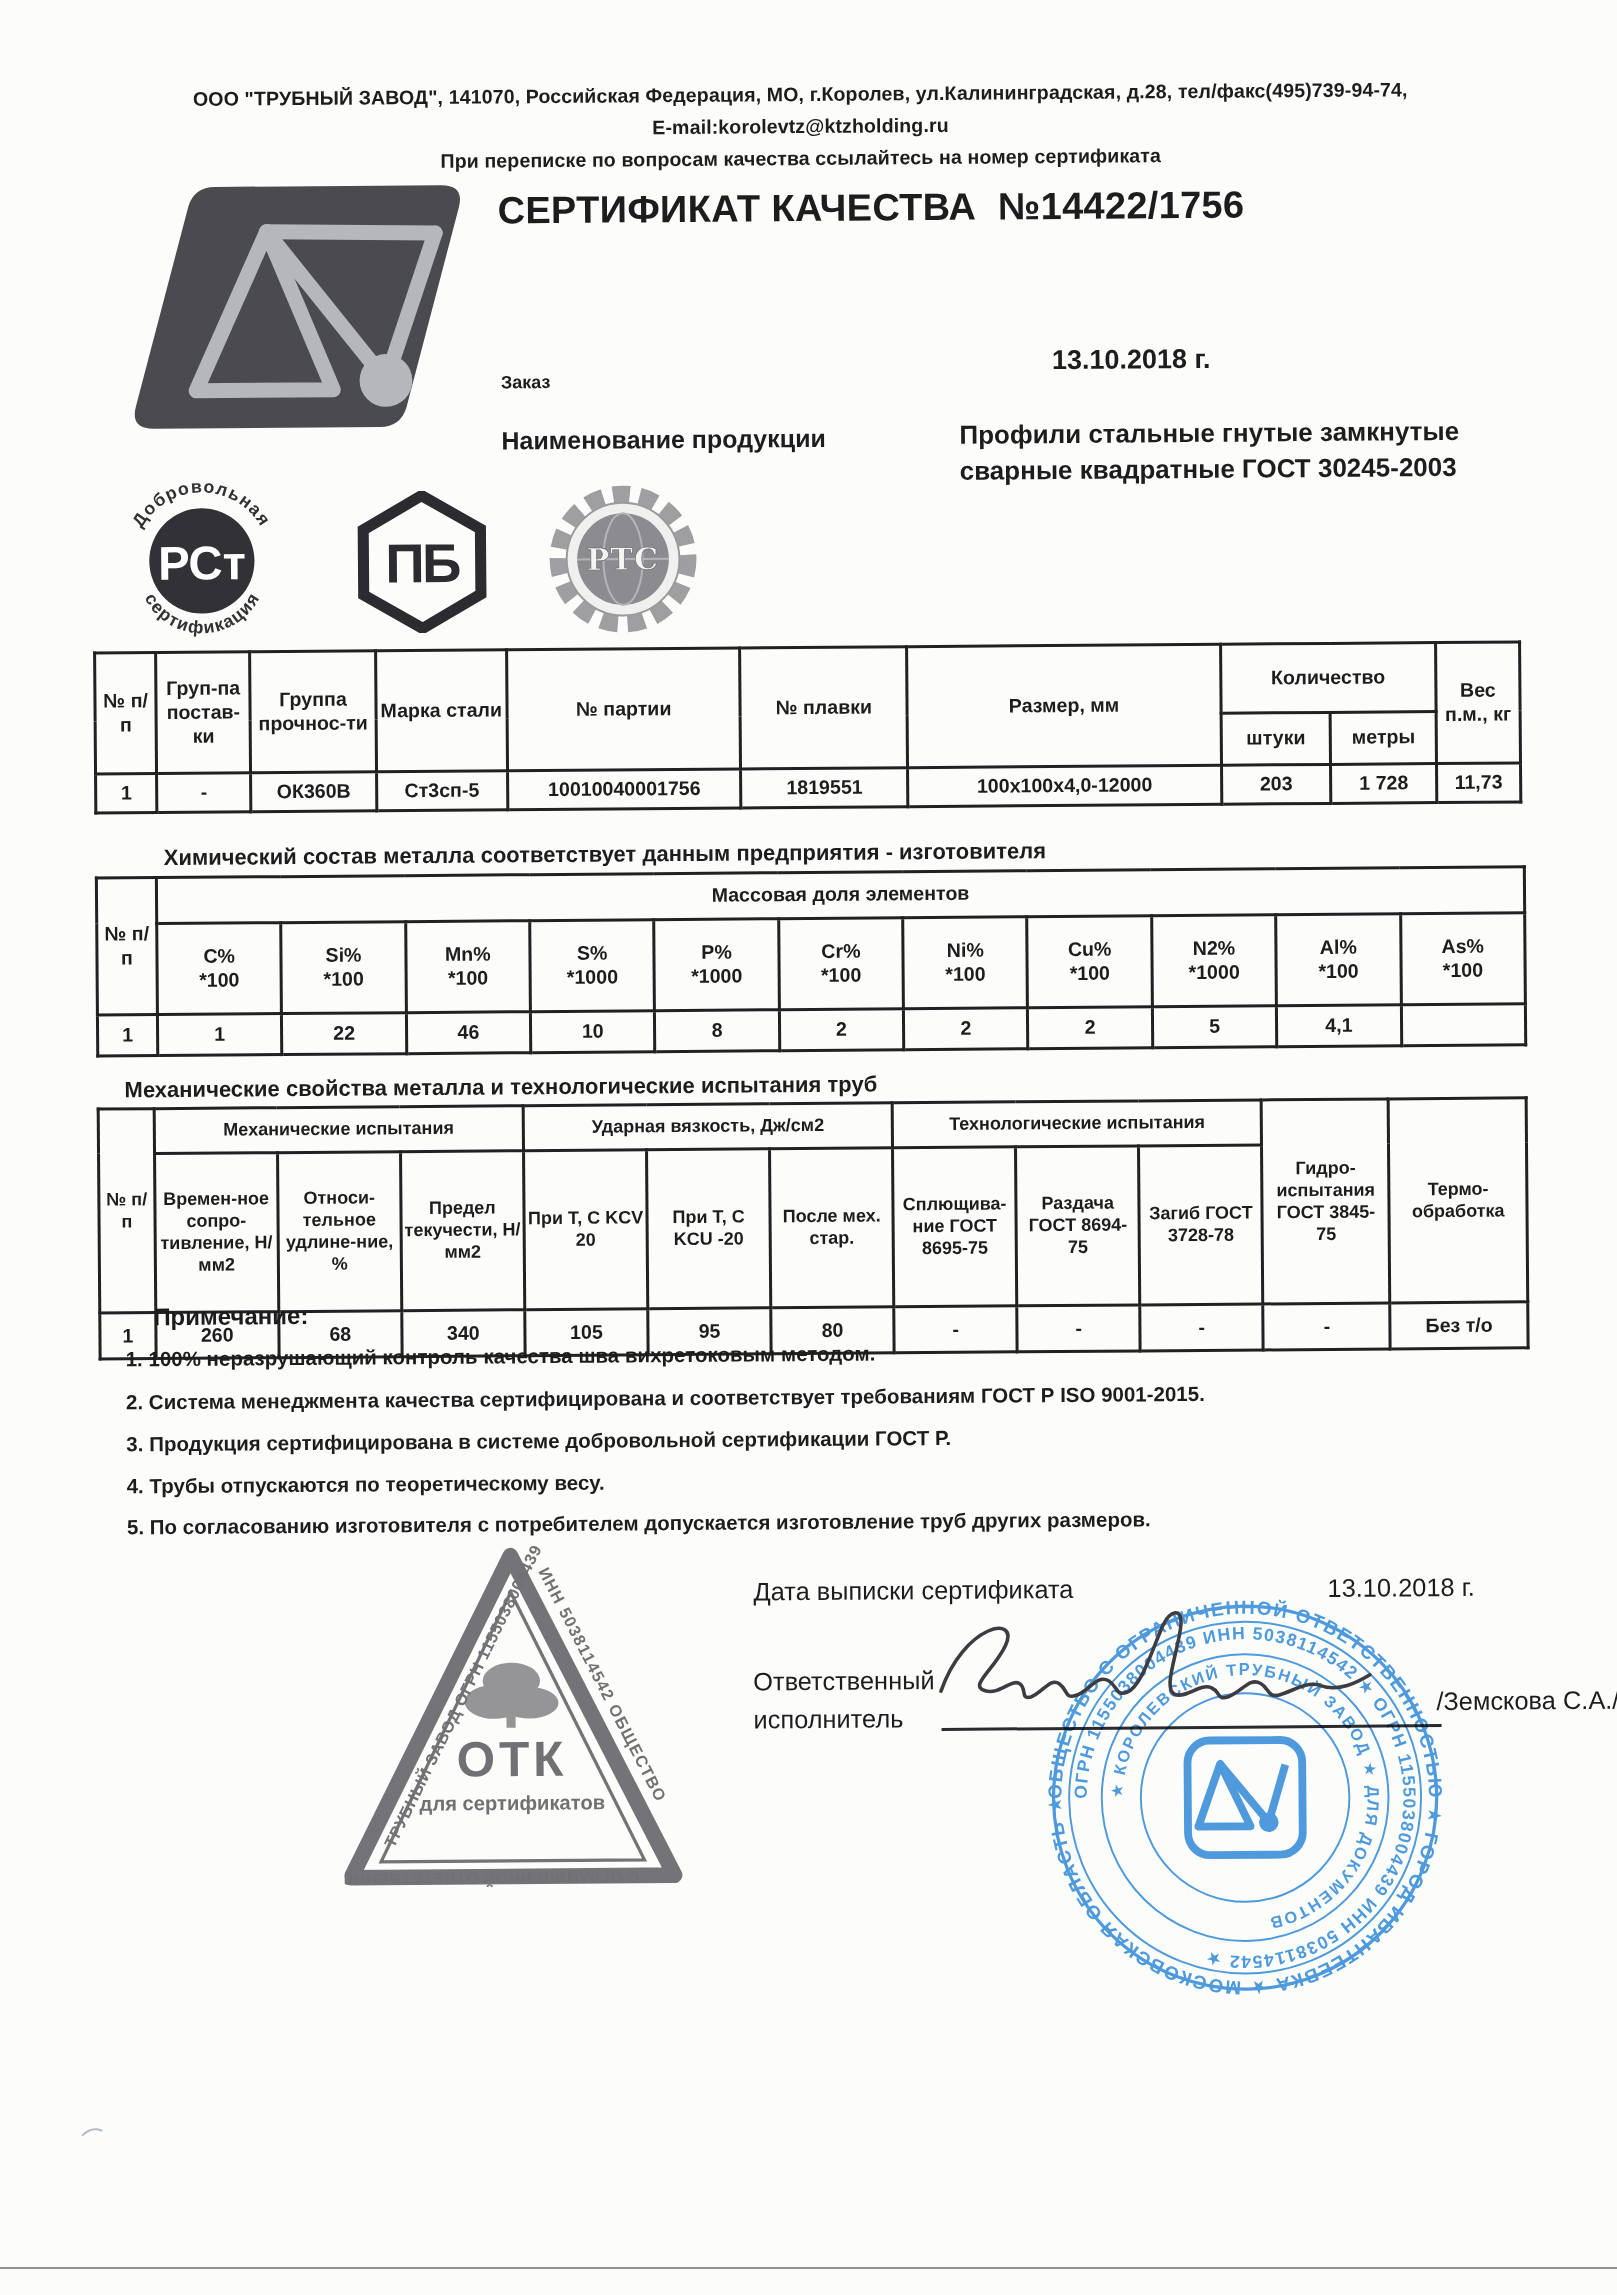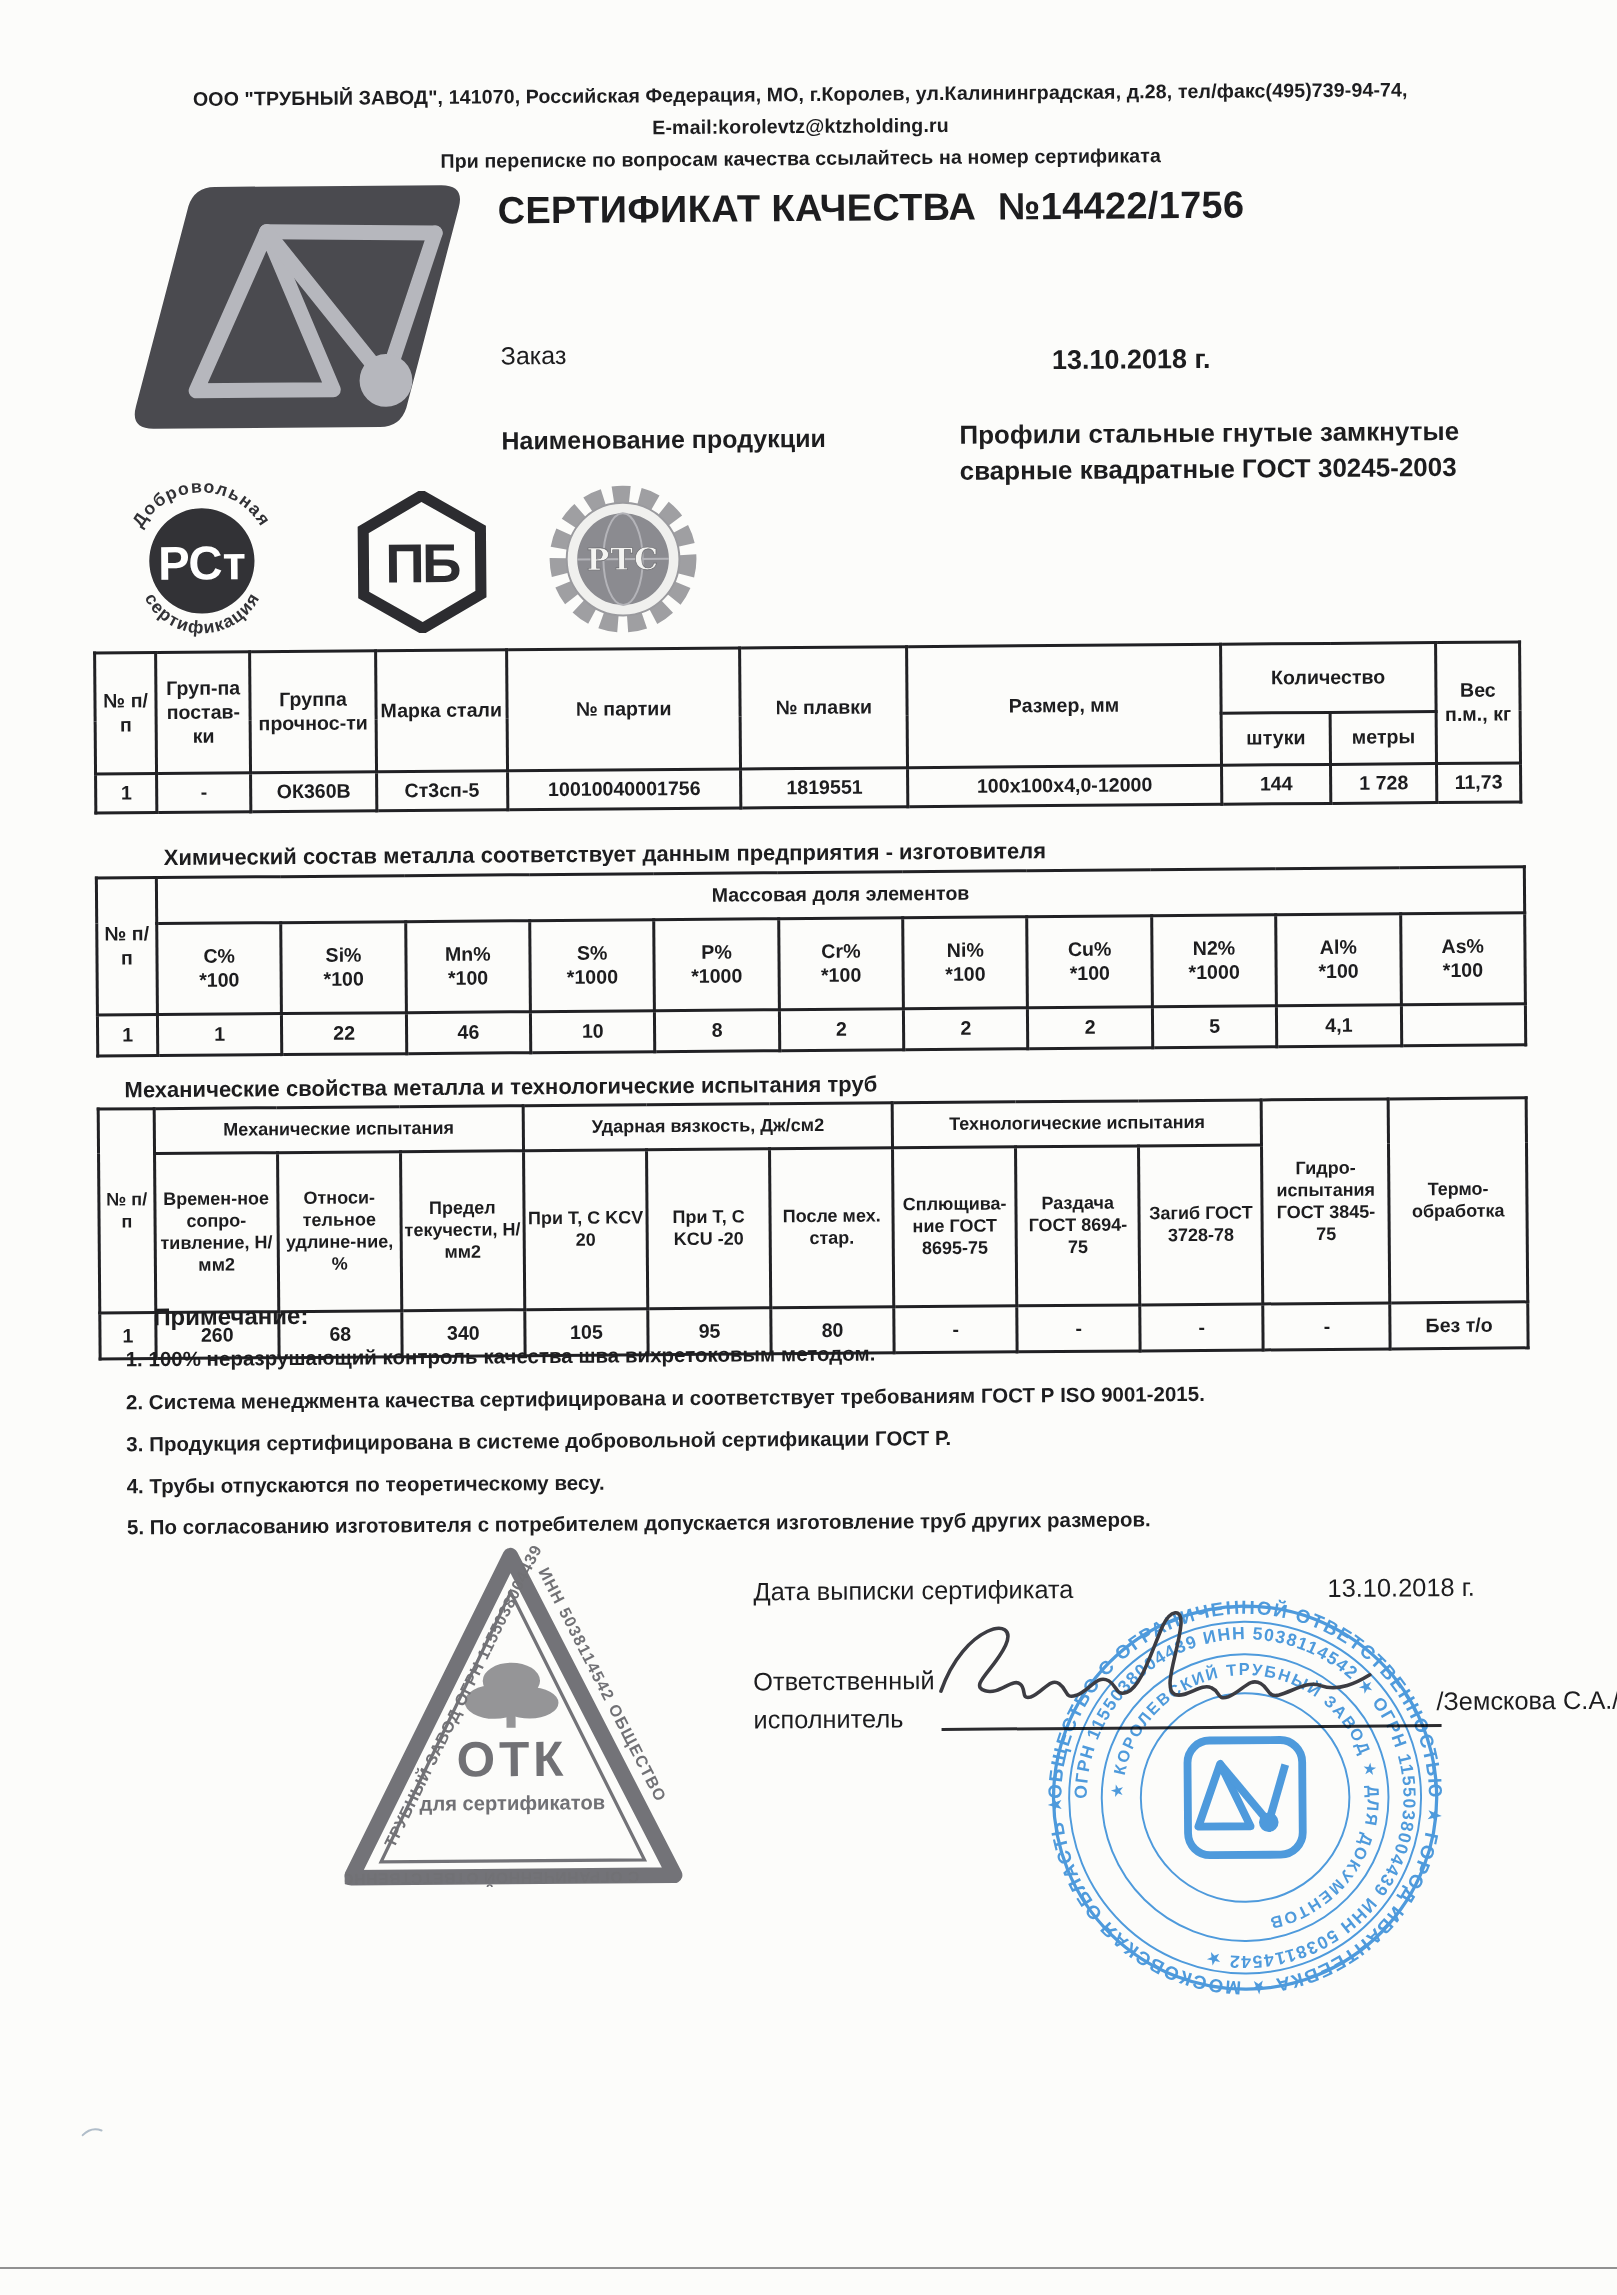--- a/index.html
+++ b/index.html
@@ -3,21 +3,21 @@
 <meta charset="utf-8">
 <style>
   html,body{margin:0;padding:0;background:#9a9a9a;}
   .page{position:relative;width:1617px;height:2295px;background:#fcfcfa;overflow:hidden;
         font-family:"Liberation Sans","DejaVu Sans",sans-serif;color:#1d1d1f;}
   .tilt{position:absolute;inset:0;transform:rotate(-0.45deg);}
   .abs{position:absolute;}
   .hdr{position:absolute;left:6.5px;width:1604px;text-align:center;font-weight:bold;font-size:19.6px;letter-spacing:0.1px;}
   .l1{top:83px;} .l2{top:115px;} .l3{top:147px;}
   .title{position:absolute;left:505px;top:187px;font-size:38px;font-weight:bold;letter-spacing:0.3px;white-space:pre;}
-  .order-label{position:absolute;left:507px;top:339px;font-size:25px;font-weight:normal;}
+  .order-label{position:absolute;left:507px;top:370px;font-size:18px;font-weight:bold;}
   .order-date{position:absolute;left:1058px;top:347px;font-size:27px;font-weight:bold;}
   .prod-label{position:absolute;left:507px;top:424px;font-size:25px;font-weight:bold;}
   .prod-name{position:absolute;left:965px;top:419px;width:574px;font-size:26px;font-weight:bold;line-height:1.38;}
   
   .t{position:absolute;border-collapse:collapse;table-layout:fixed;border:2.6px solid #212124;}
   .t th,.t td{border:3.3px solid #212124;font-weight:bold;text-align:center;vertical-align:middle;
               padding:1.3px 3.3px;line-height:1.22;overflow:hidden;}
   .t1{left:97px;top:646px;width:1428px;font-size:19.6px;}
   .t1 .r1 th{height:63px;} .t1 .r2 th{height:47px;margin-left:24px;} .t1 .rd td{height:33px;}
   .chem{left:97px;top:871px;width:1431px;font-size:19.6px;}
@@ -133,21 +133,21 @@
       </thead>
       <tbody>
         <tr class="rd">
           <td>1</td>
           <td>-</td>
           <td>ОК360В</td>
           <td>Ст3сп-5</td>
           <td>10010040001756</td>
           <td>1819551</td>
           <td>100х100х4,0-12000</td>
-          <td>144</td>
+          <td>203</td>
           <td>1 728</td>
           <td>11,73</td>
         </tr>
       </tbody>
     </table>
 
     <div class="sect chem-h">Химический состав металла соответствует данным предприятия - изготовителя</div>
 
     <table class="t chem">
       <colgroup>

